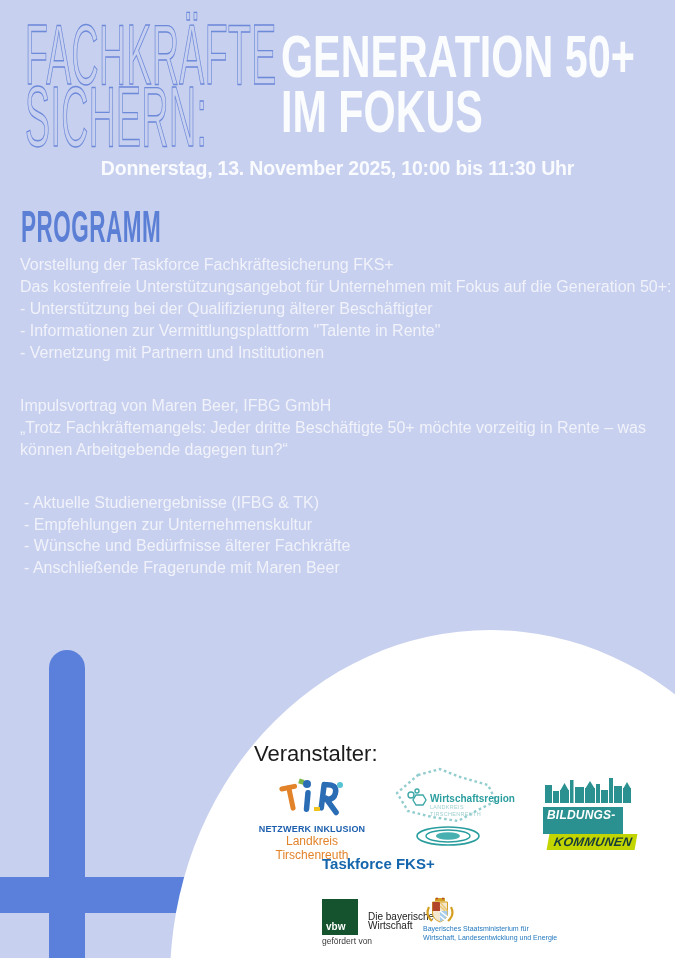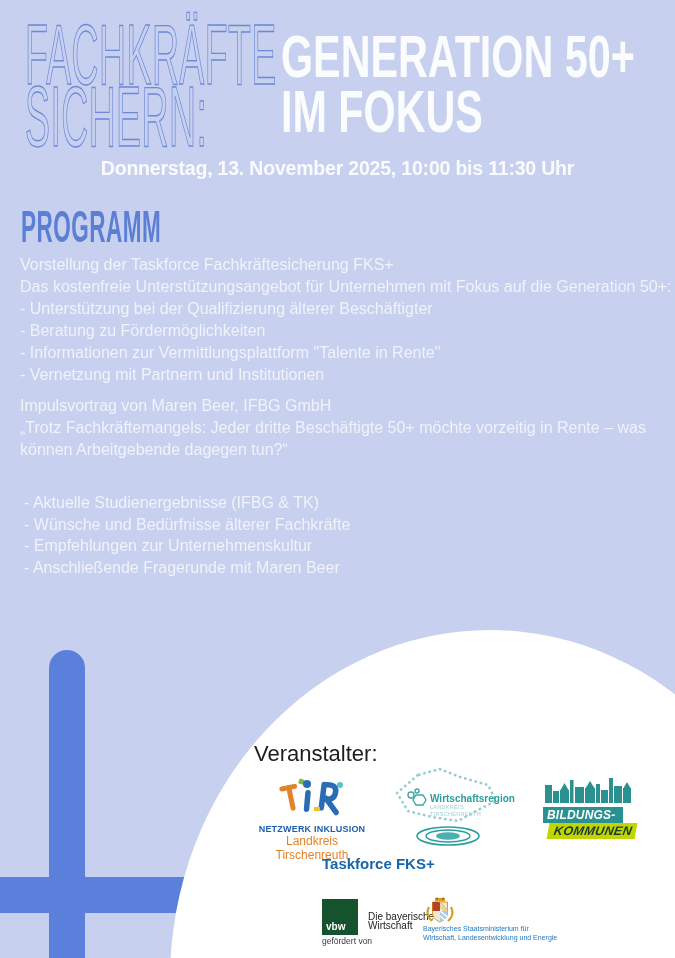--- a/index.html
+++ b/index.html
@@ -59,21 +59,21 @@
 
   .logo-wr { position:absolute; left:388px; top:766px; width:115px; height:84px; }
   .logo-wr .map { position:absolute; left:0; top:0; }
   .logo-wr .wr-text { position:absolute; left:42px; top:27px; }
   .logo-wr .wr-name { font-size:10px; font-weight:700; color:#2a9d9e; }
   .logo-wr .wr-sub { font-size:5.5px; color:#9fd0d0; letter-spacing:0.3px; line-height:7px; }
   .logo-wr .ripple { position:absolute; left:27px; top:59px; }
 
   .logo-bk { position:absolute; left:543px; top:776px; width:96px; }
   .logo-bk .band1 { width:80px; background:#2a9190; color:#ffffff; font-style:italic;
-    font-weight:800; font-size:12px; padding:1px 3px 1px 4px; letter-spacing:0.2px; }
+    font-weight:800; font-size:12px; padding:1px 3px 12px 4px; letter-spacing:0.2px; }
   .logo-bk .band2 { width:88px; margin-left:5px; background:#c3d500; color:#163b3b; font-style:italic;
     font-weight:800; font-size:12.5px; padding:1px 6px; transform:skewX(-10deg); letter-spacing:0.4px; }
 
   .taskforce { position:absolute; left:322px; top:855px; font-size:15px; font-weight:600; color:#1566ac; }
   .funded { position:absolute; left:322px; top:936px; font-size:8.5px; color:#3a3a3a; }
   .vbw-row { position:absolute; left:322px; top:899px; display:flex; align-items:flex-start; }
   .vbw-box { width:36px; height:36px; background:#14532d; position:relative; }
   .vbw-box span { position:absolute; left:4px; bottom:3px; color:#ffffff; font-size:10px; font-weight:600; }
   .vbw-caption { margin-left:10px; margin-top:13px; font-size:10px; line-height:9px; color:#222222; }
   .ministry { position:absolute; left:423px; top:897px; }
@@ -94,34 +94,33 @@
     <div>IM FOKUS</div>
   </div>
   <div class="date-line">Donnerstag, 13. November 2025, 10:00 bis 11:30 Uhr</div>
 
   <div class="programm">PROGRAMM</div>
 
   <div class="copy block1">
     <div>Vorstellung der Taskforce Fachkräftesicherung FKS+</div>
     <div>Das kostenfreie Unterstützungsangebot für Unternehmen mit Fokus auf die Generation 50+:</div>
     <div>- Unterstützung bei der Qualifizierung älterer Beschäftigter</div>
-    <div>- Beratung zu Fördermöglichkeiten</div>
     <div>- Informationen zur Vermittlungsplattform "Talente in Rente"</div>
     <div>- Vernetzung mit Partnern und Institutionen</div>
   </div>
 
   <div class="copy wrap block2">
     <div>Impulsvortrag von Maren Beer, IFBG GmbH</div>
     <div>„Trotz Fachkräftemangels: Jeder dritte Beschäftigte 50+ möchte vorzeitig in Rente – was können Arbeitgebende dagegen tun?“</div>
   </div>
 
   <div class="copy block3">
     <div>- Aktuelle Studienergebnisse (IFBG &amp; TK)</div>
+    <div>- Empfehlungen zur Unternehmenskultur</div>
     <div>- Wünsche und Bedürfnisse älterer Fachkräfte</div>
-    <div>- Empfehlungen zur Unternehmenskultur</div>
     <div>- Anschließende Fragerunde mit Maren Beer</div>
   </div>
 
   <div class="cross-v"></div>
   <div class="cross-h"></div>
   <div class="circle"></div>
 
   <div class="footer">
 
 

